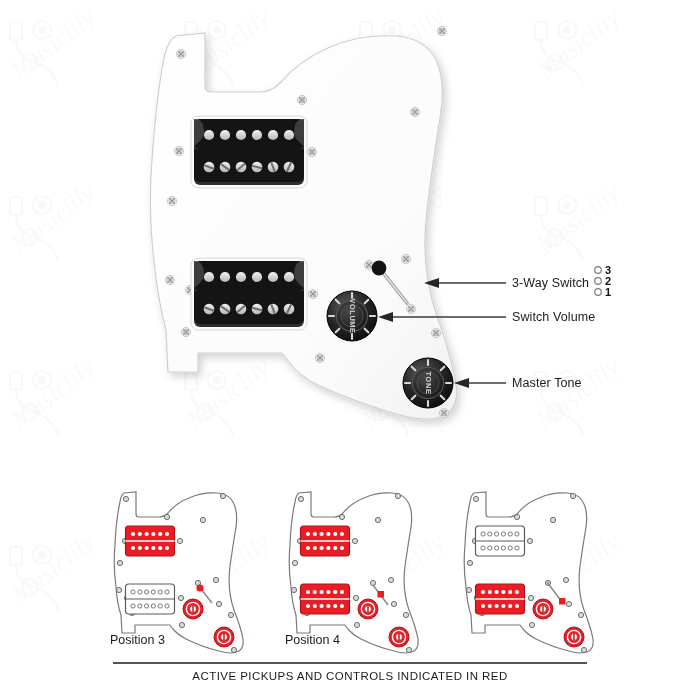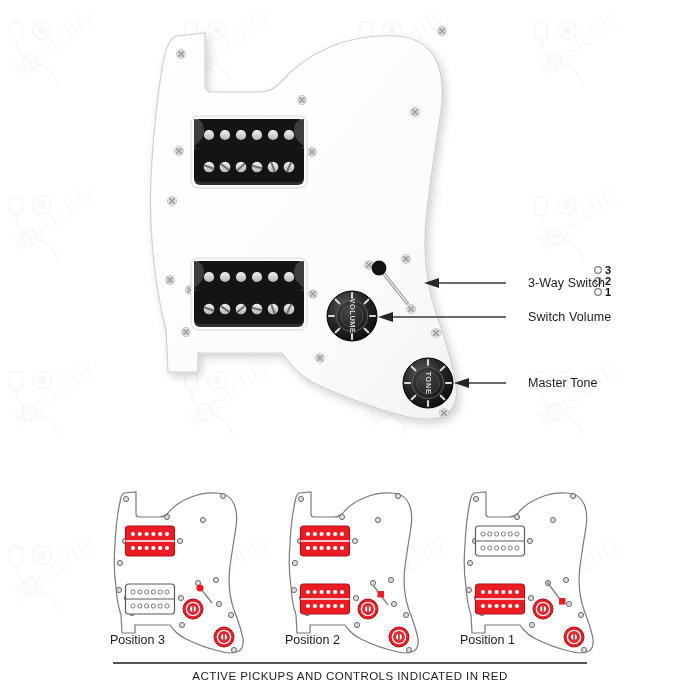--- a/index.html
+++ b/index.html
@@ -24,21 +24,20 @@
   }
   .layer { position: absolute; inset: 0; }
   svg { display: block; }
 
   .callout-label {
     position: absolute;
     font-size: 12.5px;
     color: #1b1b1b;
     white-space: nowrap;
     letter-spacing: 0.1px;
-    margin-left: 16px;
   }
   .pos-label {
     position: absolute;
     font-size: 12.5px;
     color: #1b1b1b;
     white-space: nowrap;
   }
   .footer-note {
     position: absolute;
     left: 0; right: 0;
@@ -446,18 +445,17 @@
       </g>
       <g transform="translate(114,159)">
         <use href="#knob-small-red"></use>
       </g>
     </g>
 
     <line x1="113" y1="663" x2="587" y2="663" stroke="#1b1b1b" stroke-width="1.6"></line>
   </svg>
 
   <div class="pos-label" style="left:110px; top:633px; width:145px;">Position 3</div>
-  <div class="pos-label" style="left:285px; top:633px; width:145px;">Position 2</div>
-  <div class="pos-label" style="left:460px; top:633px; width:145px;">Position 1</div>
+  <div class="pos-label" style="left:285px; top:633px; width:145px;">Position 4</div>
 
   <div class="footer-note" style="top:670px;">ACTIVE PICKUPS AND CONTROLS INDICATED IN RED</div>
 
 </div>
 
 </body></html>

